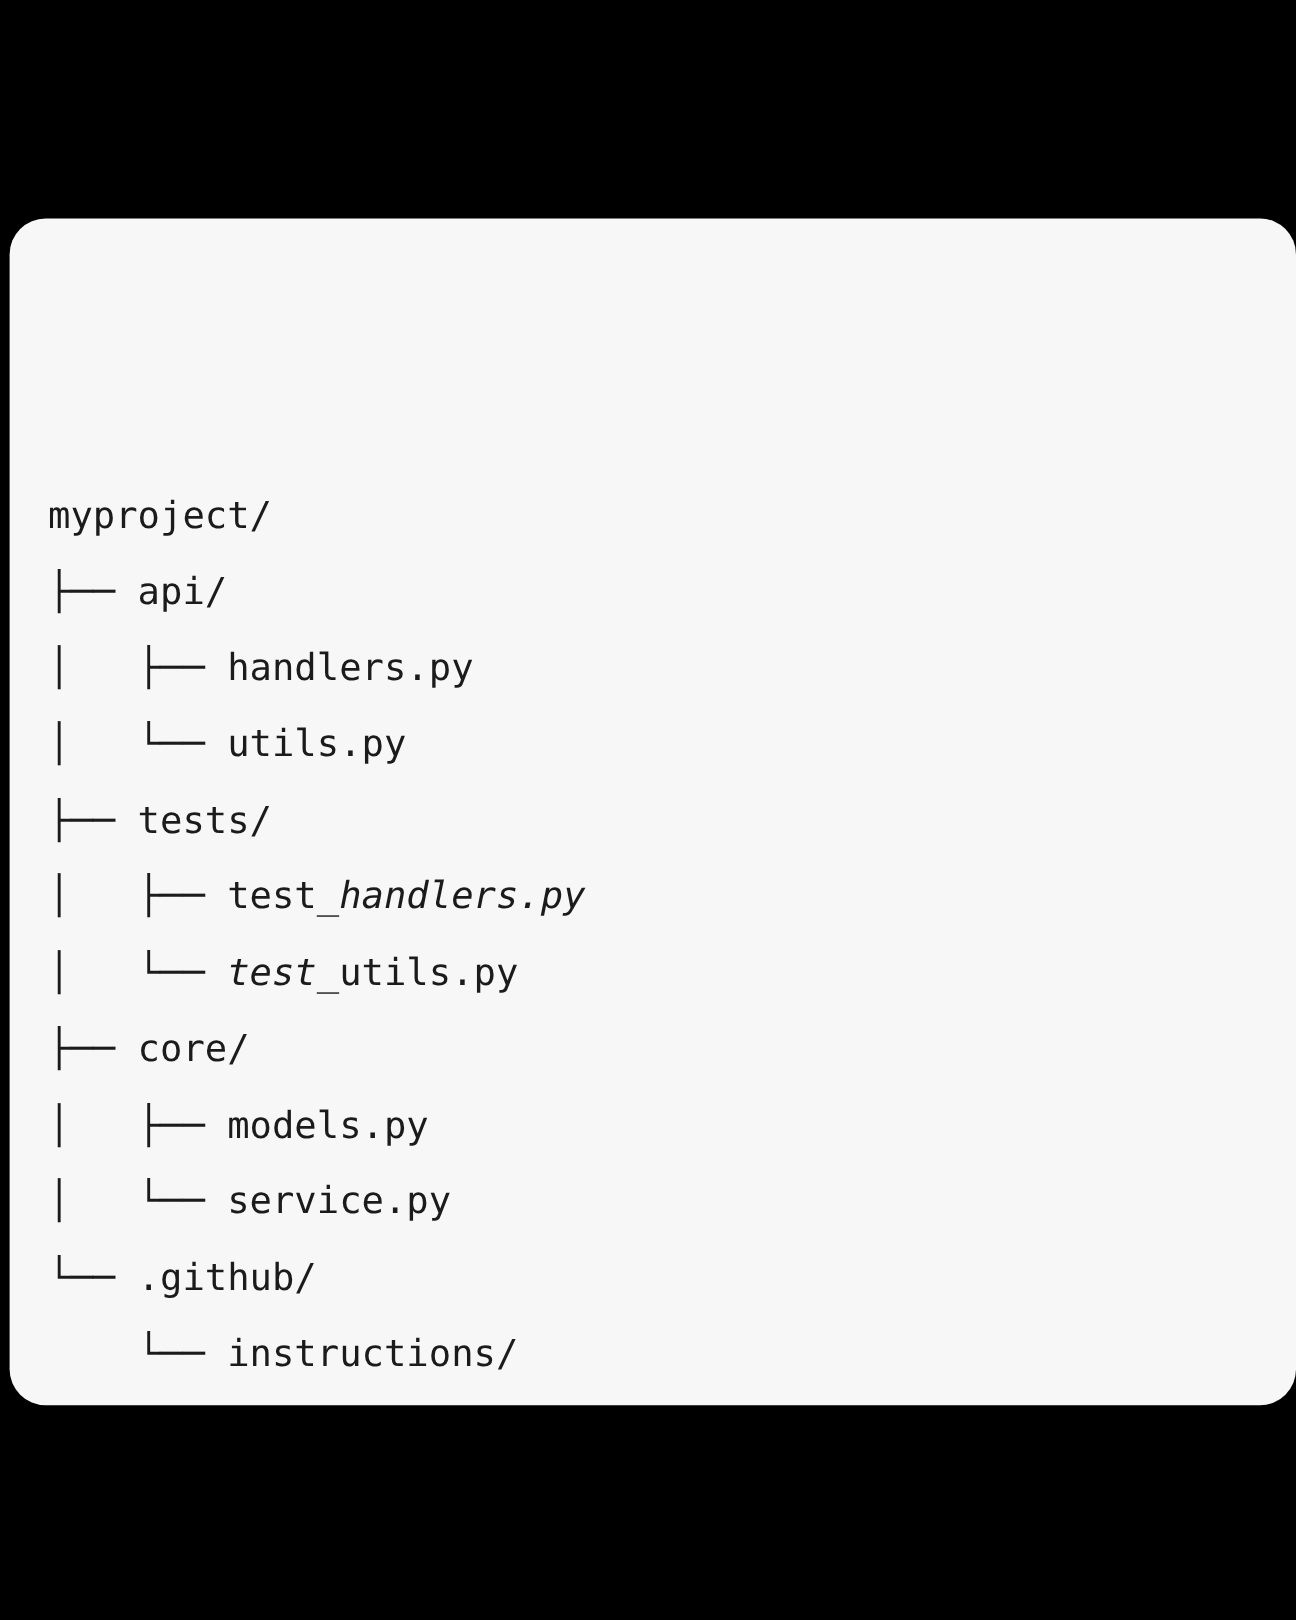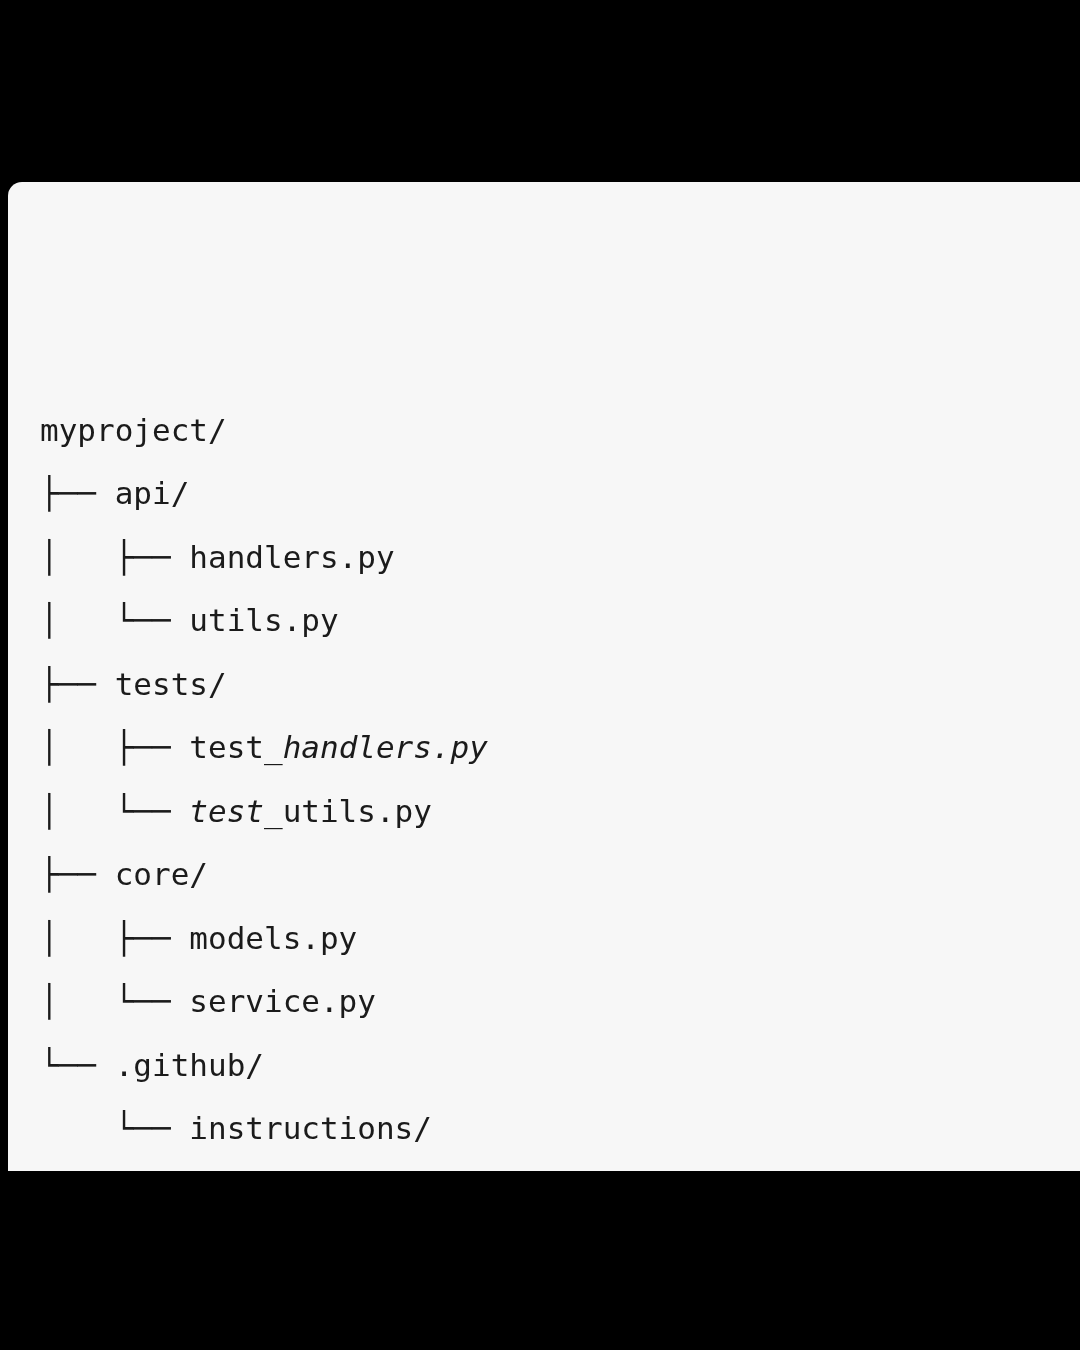--- a/index.html
+++ b/index.html
@@ -28,20 +28,21 @@
     left: 8px;
     top: 182px;
     width: 1072px;
     height: 989px;
     background: #f7f7f7;
     border-top-left-radius: 14px;
     border-bottom-left-radius: 0px;
     box-sizing: border-box;
     padding: 26px 0 0 32px;
     overflow: hidden;
+    border-radius: 30px;
   }
 
   #tree-lines {
     font-family: "DejaVu Sans Mono", monospace;
     font-size: 31px;
     line-height: 63.5px;
     color: #1b1b1b;
     white-space: pre;
     letter-spacing: 0px;
     -webkit-font-smoothing: antialiased;

